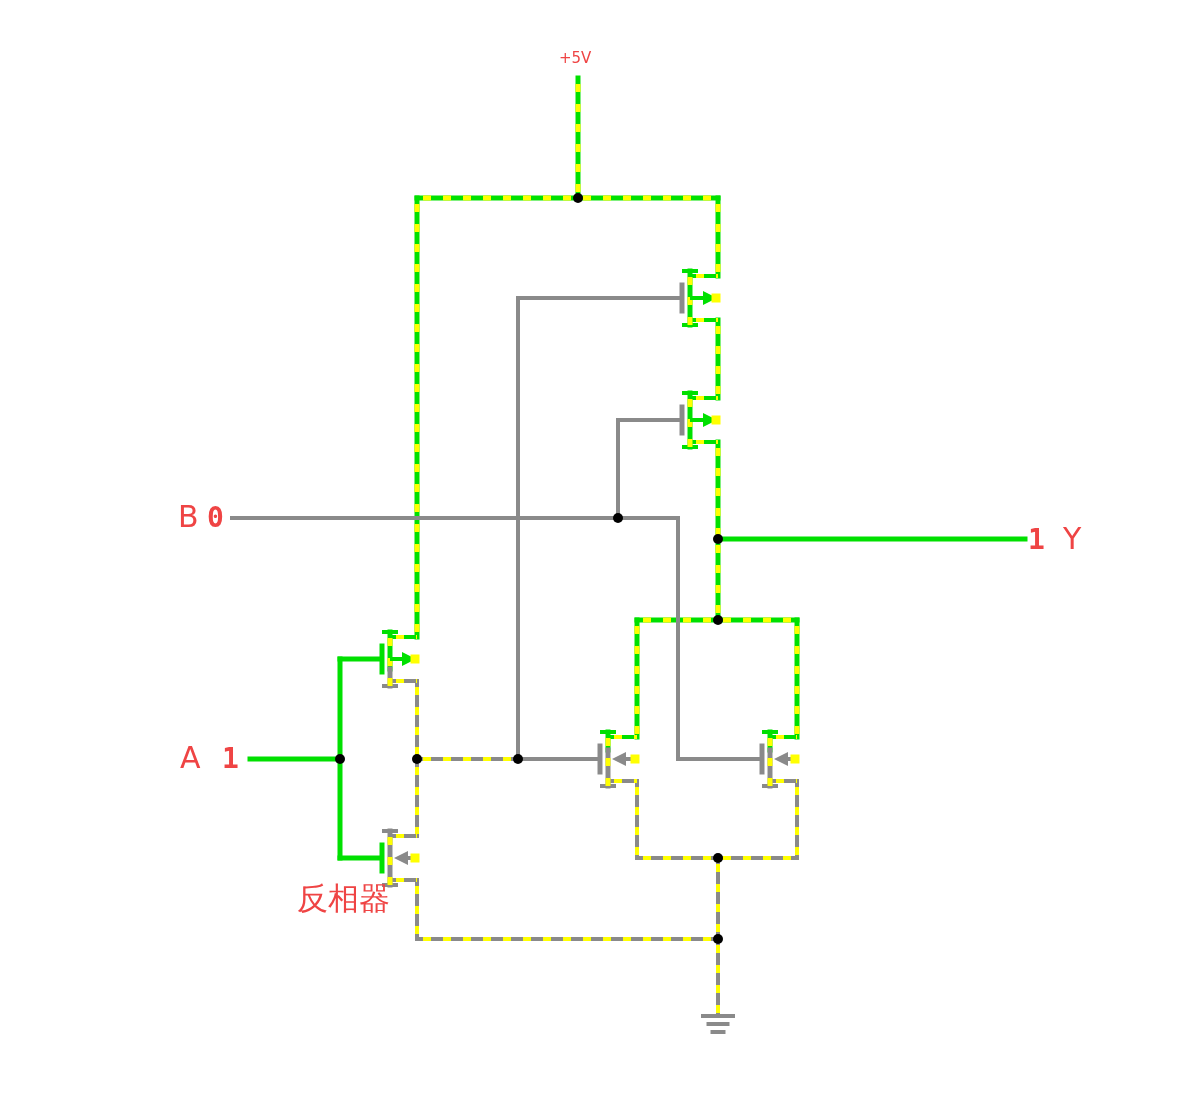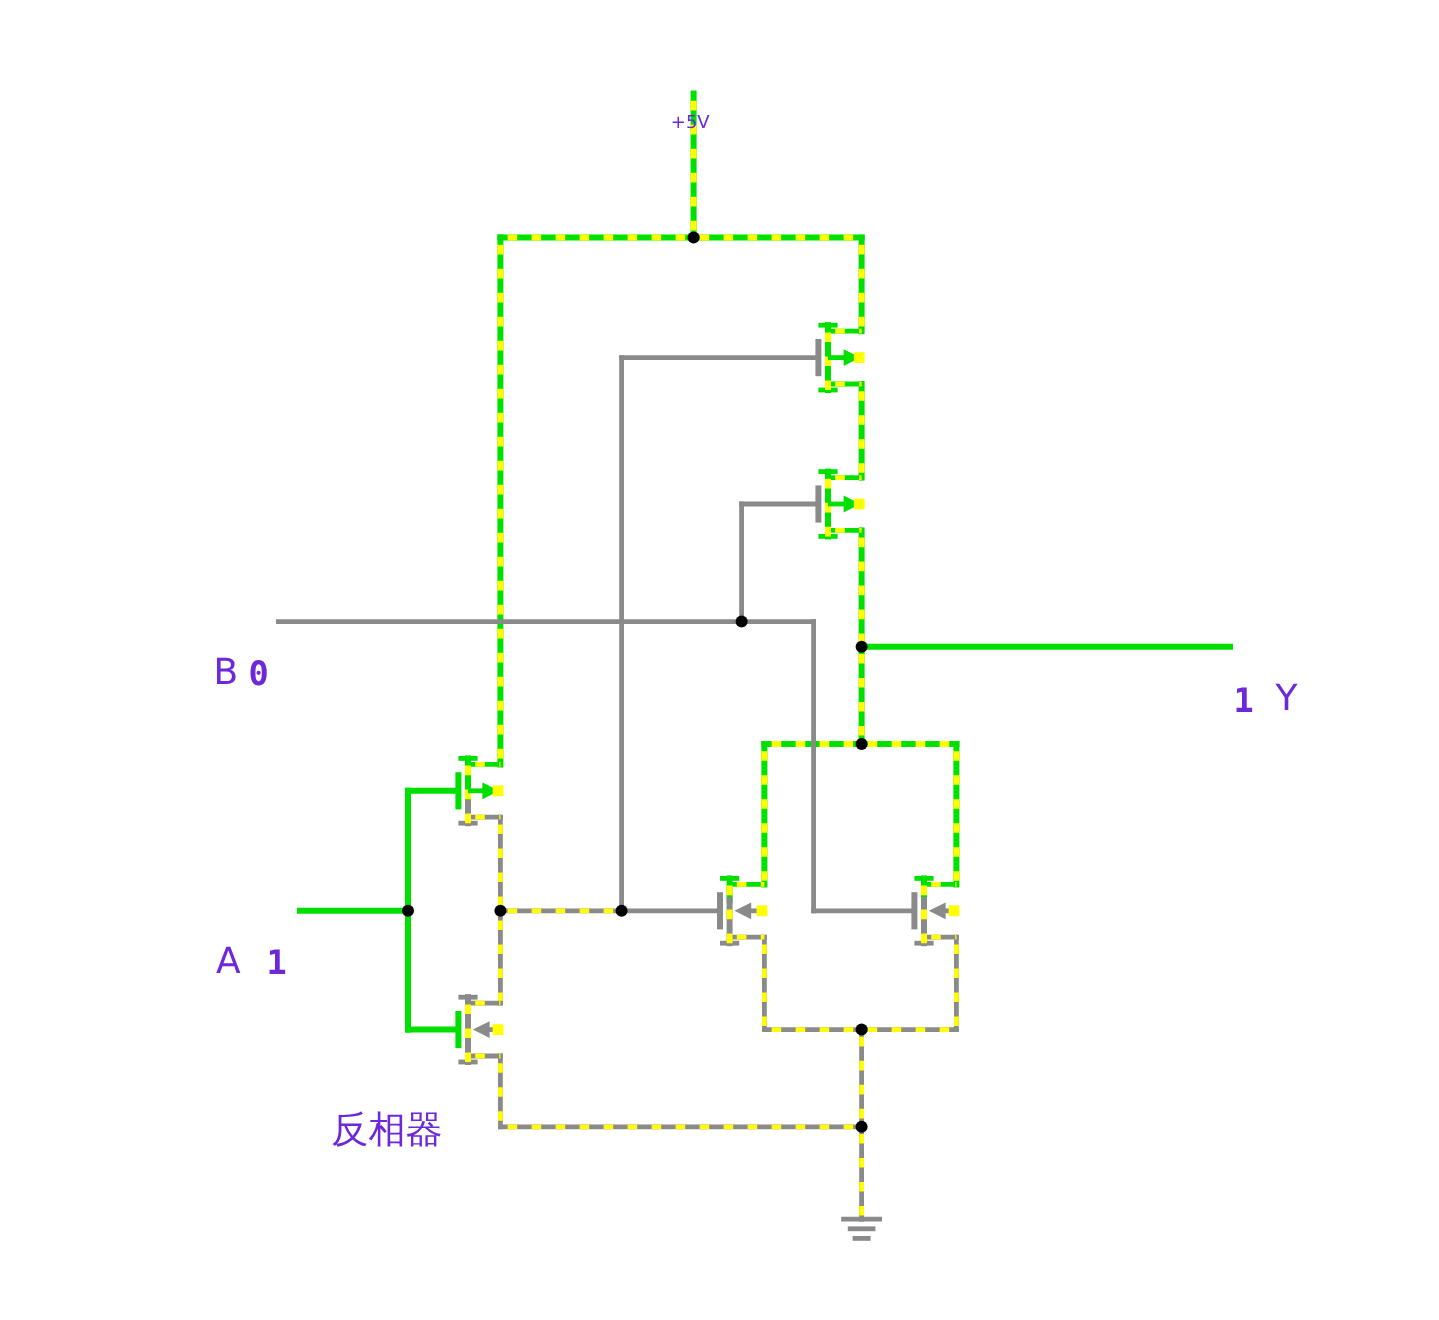--- a/index.html
+++ b/index.html
@@ -1,27 +1,27 @@
 <!DOCTYPE html>
 <html><head>
 <meta charset="utf-8">
 <style>
   html,body{margin:0;padding:0;background:#ffffff;}
   #stage{position:relative;width:1199px;height:1100px;background:#ffffff;overflow:hidden;
          font-family:"DejaVu Sans","Liberation Sans",sans-serif;color:#000;}
   #schematic{position:absolute;left:0;top:0;}
-  .lbl{position:absolute;line-height:1;white-space:nowrap;color:#6d28d9;margin-top:44px;}
+  .lbl{position:absolute;line-height:1;white-space:nowrap;color:#ef4444;}
   .lbl-supply{left:559px;top:51px;font-size:15px;}
   .lbl-b-name{left:178px;top:502px;font-size:30px;}
   .lbl-b-val{left:207px;top:504px;font-size:28px;font-weight:bold;font-family:"DejaVu Sans Mono","Liberation Mono",monospace;}
   .lbl-a-name{left:180px;top:743px;font-size:30px;}
   .lbl-a-val{left:222px;top:745px;font-size:28px;font-weight:bold;font-family:"DejaVu Sans Mono","Liberation Mono",monospace;}
   .lbl-y-val{left:1028px;top:526px;font-size:28px;font-weight:bold;font-family:"DejaVu Sans Mono","Liberation Mono",monospace;}
   .lbl-y-name{left:1063px;top:524px;font-size:30px;}
-  .lbl-ann{left:276px;top:883px;font-size:31px;}
+  .lbl-ann{left:297px;top:883px;font-size:31px;}
 </style>
 </head>
 <body>
 
 <div id="stage">
   <svg id="schematic" width="1199" height="1100" viewBox="0 0 1199 1100">
       <line x1="578" y1="78" x2="578" y2="198" stroke="#00e000" stroke-width="5" stroke-linecap="square"></line>
       <line x1="578" y1="78" x2="578" y2="198" stroke="#ffff00" stroke-width="5" stroke-linecap="butt" stroke-dasharray="8 12" stroke-dashoffset="14"></line>
       <line x1="417" y1="198" x2="718" y2="198" stroke="#00e000" stroke-width="5" stroke-linecap="square"></line>
       <line x1="417" y1="198" x2="718" y2="198" stroke="#ffff00" stroke-width="5" stroke-linecap="butt" stroke-dasharray="8 12" stroke-dashoffset="14"></line>

